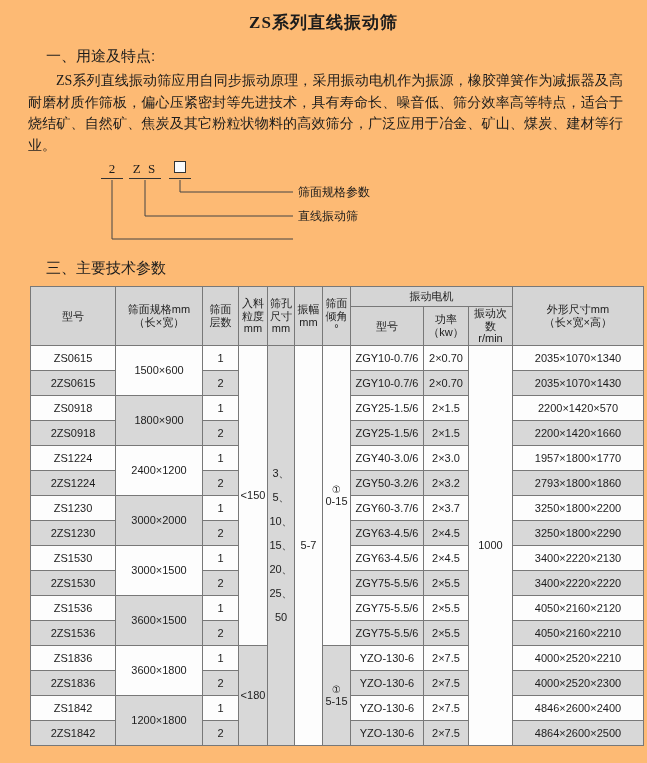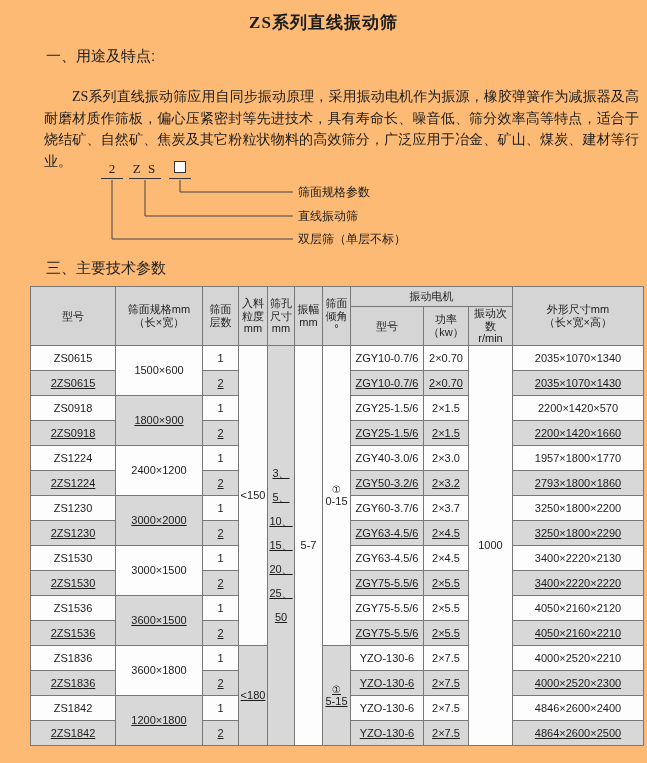--- a/index.html
+++ b/index.html
@@ -6,42 +6,42 @@
   .page{position:relative;width:647px;height:763px;background:#fdba74;color:#1c1c1c;
         font-family:"Liberation Serif","DejaVu Serif",serif;overflow:hidden;}
 
   .title{position:absolute;top:11px;left:0;right:0;text-align:center;
          font-size:17px;font-weight:bold;letter-spacing:1px;}
 
   .h1{position:absolute;left:27px;font-family:"Liberation Sans","DejaVu Sans",sans-serif;
       font-size:15px;font-weight:normal;margin-left:19px;}
   .s1{top:47px;} .s2{top:138px;} .s3{top:259px;}
 
-  .para{position:absolute;left:28px;top:70px;width:595px;margin:16px;
+  .para{position:absolute;left:28px;top:70px;width:595px;margin:0;
         font-size:14px;line-height:21.5px;text-indent:2em;text-align:justify;}
 
   
   .diagram{position:absolute;left:95px;top:161px;width:440px;height:94px;}
   .dsvg{position:absolute;left:0;top:0;}
   .code{position:absolute;top:0;height:17px;text-align:center;border-bottom:1px solid #333;
         font-size:13px;line-height:15px;}
   .c2{left:6px;width:22px;} .czs{left:34px;width:32px;letter-spacing:2px;} .cbox{left:74px;width:22px;}
   .sqbox{display:inline-block;width:10px;height:10px;border:1px solid #333;background:#fbfbfb;vertical-align:1px;}
   .dlabel{position:absolute;left:203px;font-size:12px;white-space:nowrap;}
   .l1{top:23px;} .l2{top:47px;} .l3{top:70px;}
 
   
   .tech{position:absolute;left:30px;top:286px;border-collapse:collapse;table-layout:fixed;
         font-family:"Liberation Sans","DejaVu Sans",sans-serif;}
   .tech th,.tech td{border:1px solid #787878;text-align:center;vertical-align:middle;
         padding:0;overflow:hidden;}
   .tech th{background:#d5d5d5;font-weight:normal;font-size:11px;line-height:12.5px;white-space:pre-line;}
   .tech td{font-size:11px;background:#fdfdfd;}
   .tech tbody tr{height:25px;margin-top:15px;}
-  .tech td.sh{background:#d8d8d8;text-decoration:underline;}
+  .tech td.sh{background:#d8d8d8;}
   .mark{font-size:10px;line-height:11px;}
   .holelines div{line-height:24px;text-align:center;}
 
   .note{position:absolute;left:28px;top:740px;font-size:13px;}
 </style>
 </head>
 <body>
 
 <div class="page">
 
@@ -55,21 +55,20 @@
     <svg class="dsvg" width="440" height="94">
       <polyline points="17,19 17,78 198,78" fill="none" stroke="#444" stroke-width="1"></polyline>
       <polyline points="50,19 50,55 198,55" fill="none" stroke="#444" stroke-width="1"></polyline>
       <polyline points="85,19 85,31 198,31" fill="none" stroke="#444" stroke-width="1"></polyline>
     </svg>
     <span class="code c2">2</span>
     <span class="code czs">Z S</span>
     <span class="code cbox"><span class="sqbox"></span></span>
     <span class="dlabel l1">筛面规格参数</span>
     <span class="dlabel l2">直线振动筛</span>
-    <span class="dlabel l3">双层筛（单层不标）</span>
   </div>
 
   <div class="h1 s3">三、主要技术参数</div>
 
   <table class="tech">
       <colgroup>
         <col style="width: 85px;">
         <col style="width: 87px;">
         <col style="width: 36px;">
         <col style="width: 29px;">

